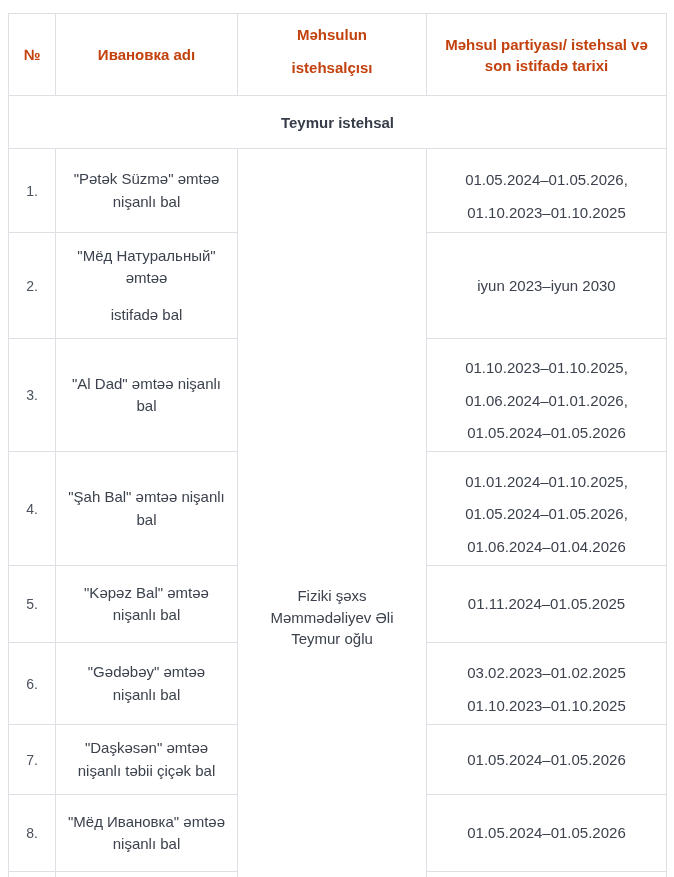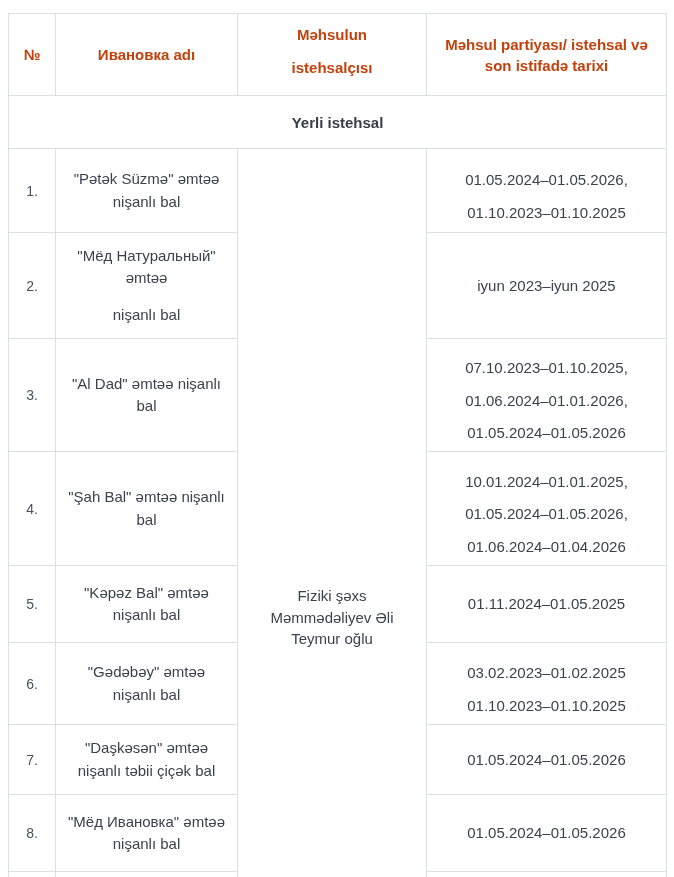--- a/index.html
+++ b/index.html
@@ -90,59 +90,59 @@
     <th>№</th>
     <th>Ивановка adı</th>
     <th>
       <div class="hp">Məhsulun</div>
       <div class="hp">istehsalçısı</div>
     </th>
     <th class="hd-dates">Məhsul partiyası/ istehsal və son istifadə tarixi</th>
   </tr>
 
   <tr class="r-sec">
-    <td class="section" colspan="4">Yerli istehsal</td>
+    <td class="section" colspan="4">Teymur istehsal</td>
   </tr>
 
   <tr class="r1">
     <td class="num">1.</td>
     <td class="name">"Pətək Süzmə" əmtəə nişanlı bal</td>
     <td class="prod" rowspan="9">Fiziki şəxs Məmmədəliyev Əli Teymur oğlu</td>
     <td class="dates">
       <div class="p">01.05.2024–01.05.2026,</div>
       <div class="p">01.10.2023–01.10.2025</div>
     </td>
   </tr>
 
   <tr class="r2">
     <td class="num">2.</td>
     <td class="name">
       <div class="np">"Мёд Натуральный" əmtəə</div>
-      <div class="np">nişanlı bal</div>
+      <div class="np">istifadə bal</div>
     </td>
     <td class="dates">
-      <div class="p">iyun 2023–iyun 2025</div>
+      <div class="p">iyun 2023–iyun 2030</div>
     </td>
   </tr>
 
   <tr class="r3">
     <td class="num">3.</td>
     <td class="name">"Al Dad" əmtəə nişanlı bal</td>
     <td class="dates">
-      <div class="p">07.10.2023–01.10.2025,</div>
+      <div class="p">01.10.2023–01.10.2025,</div>
       <div class="p">01.06.2024–01.01.2026,</div>
       <div class="p">01.05.2024–01.05.2026</div>
     </td>
   </tr>
 
   <tr class="r4">
     <td class="num">4.</td>
     <td class="name">"Şah Bal" əmtəə nişanlı bal</td>
     <td class="dates">
-      <div class="p">10.01.2024–01.01.2025,</div>
+      <div class="p">01.01.2024–01.10.2025,</div>
       <div class="p">01.05.2024–01.05.2026,</div>
       <div class="p">01.06.2024–01.04.2026</div>
     </td>
   </tr>
 
   <tr class="r5">
     <td class="num">5.</td>
     <td class="name">"Kəpəz Bal" əmtəə nişanlı bal</td>
     <td class="dates">
       <div class="p">01.11.2024–01.05.2025</div>

